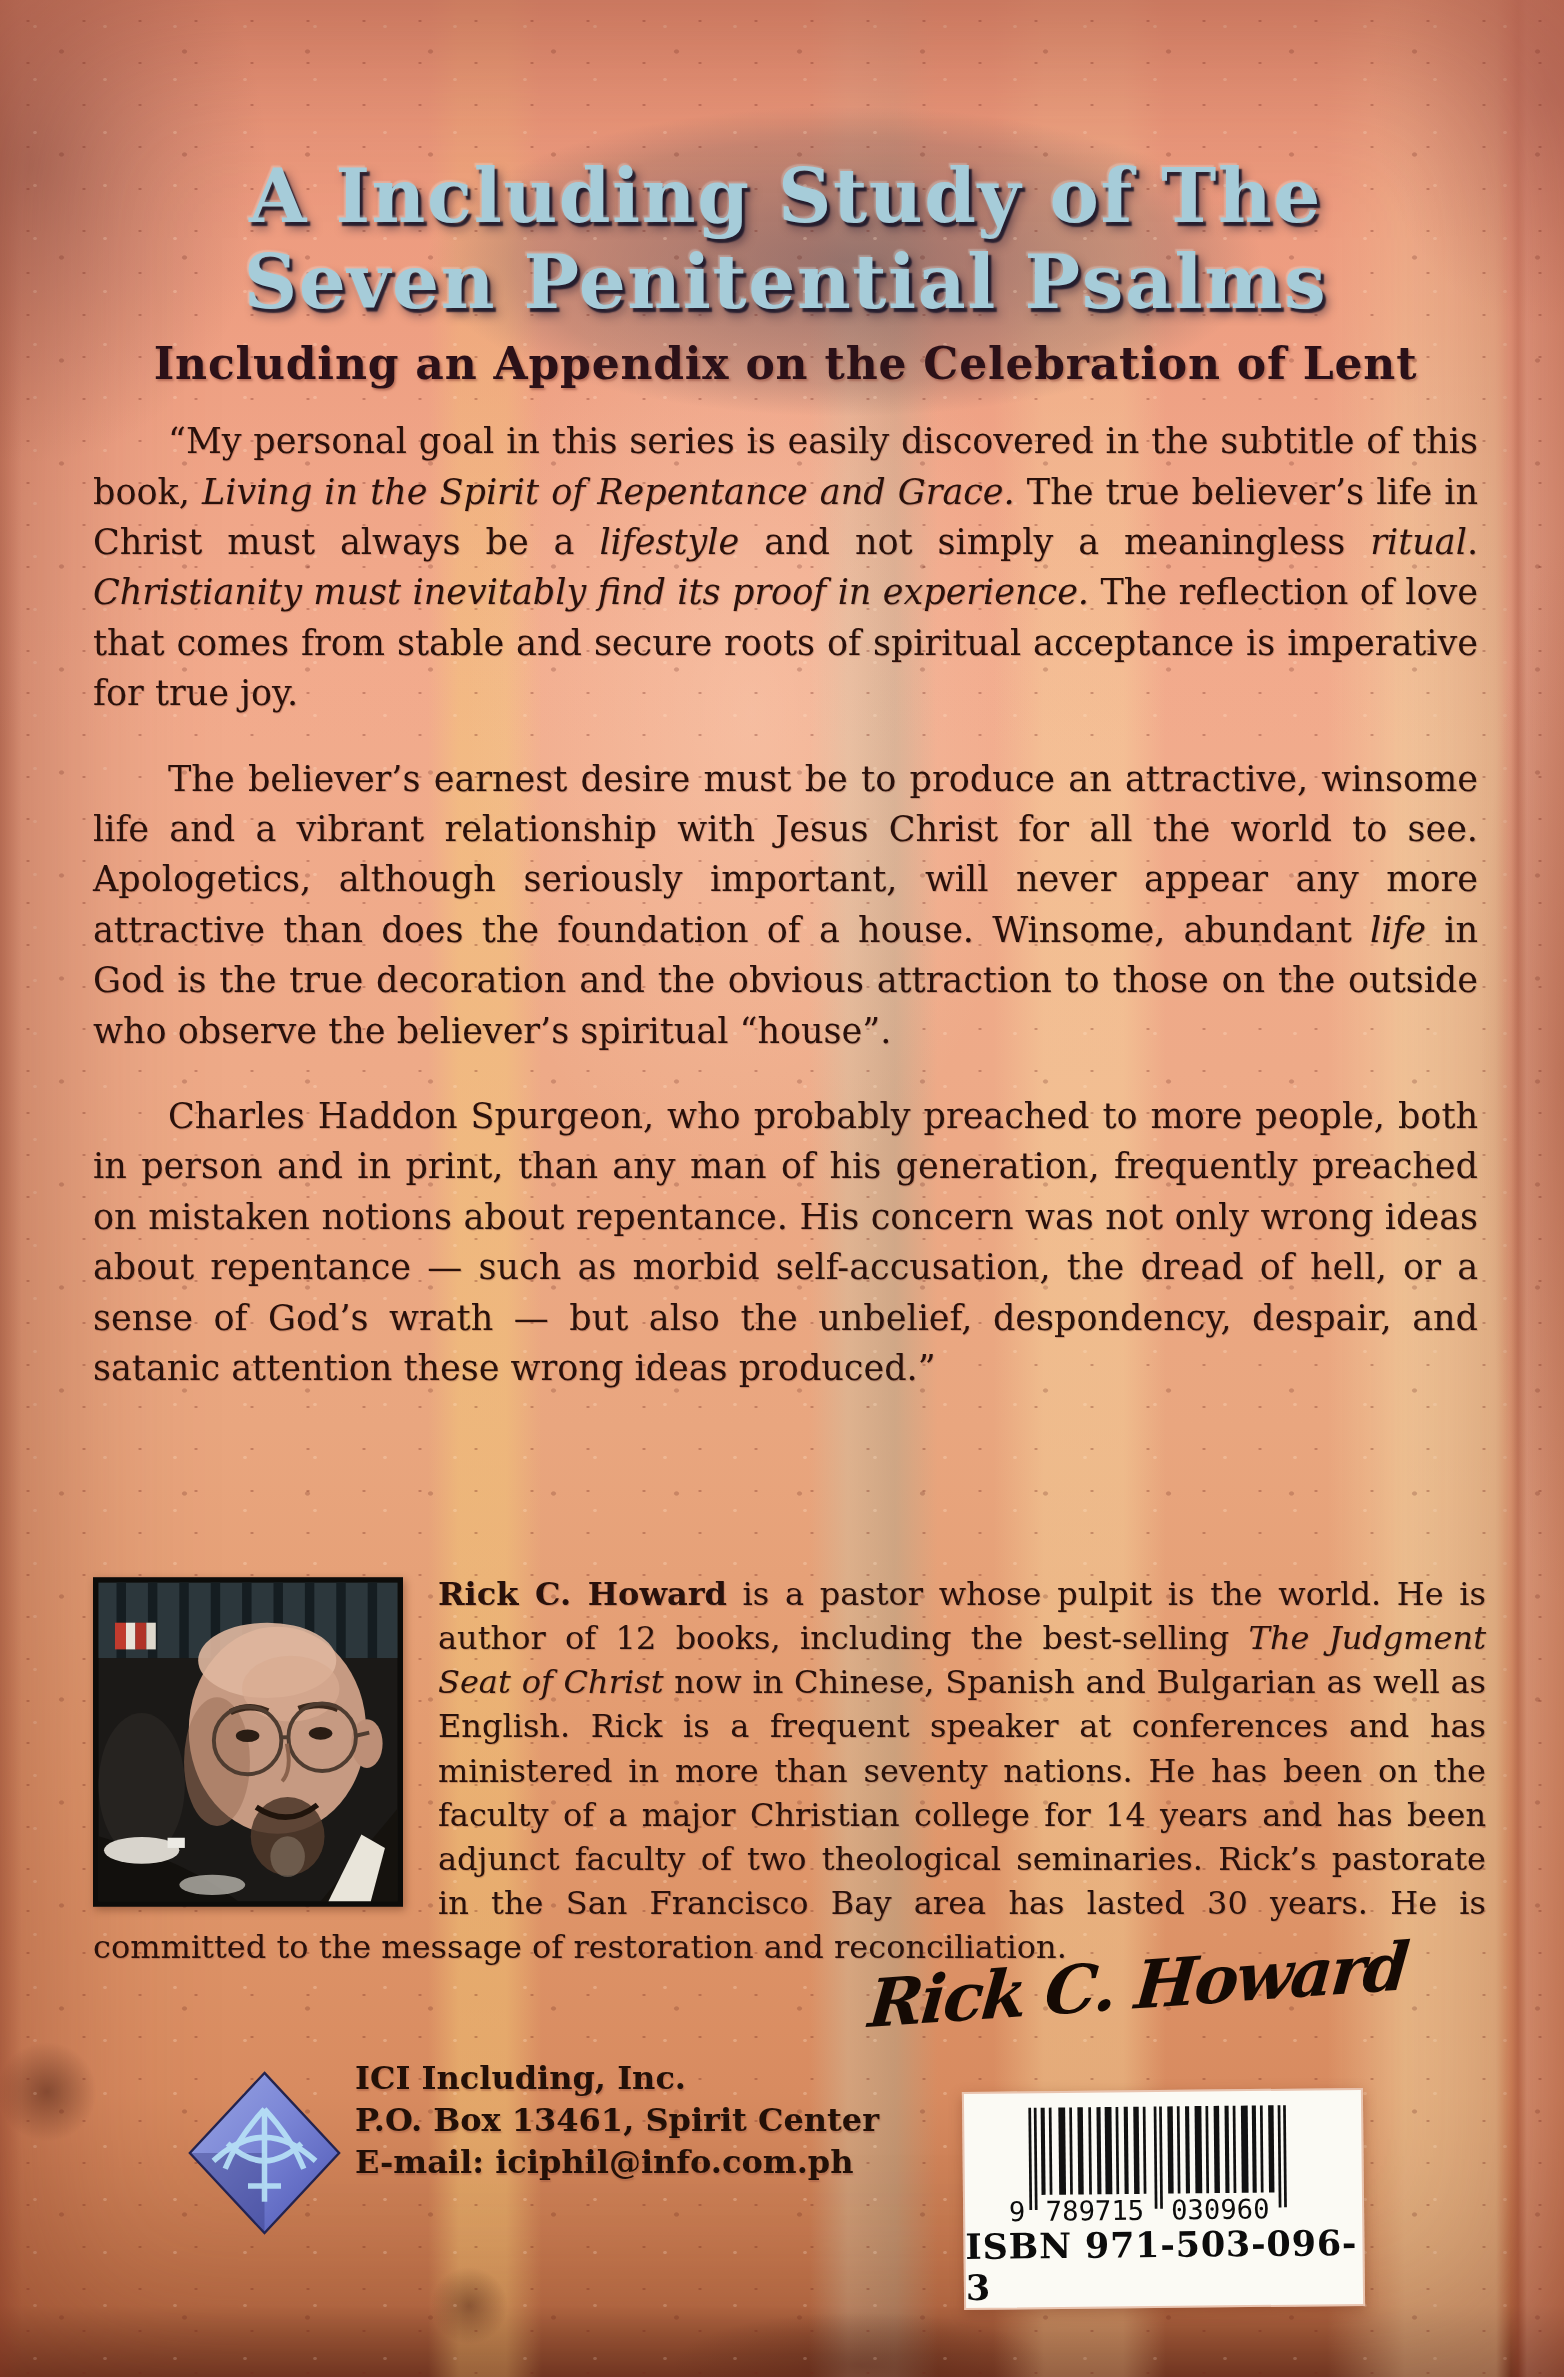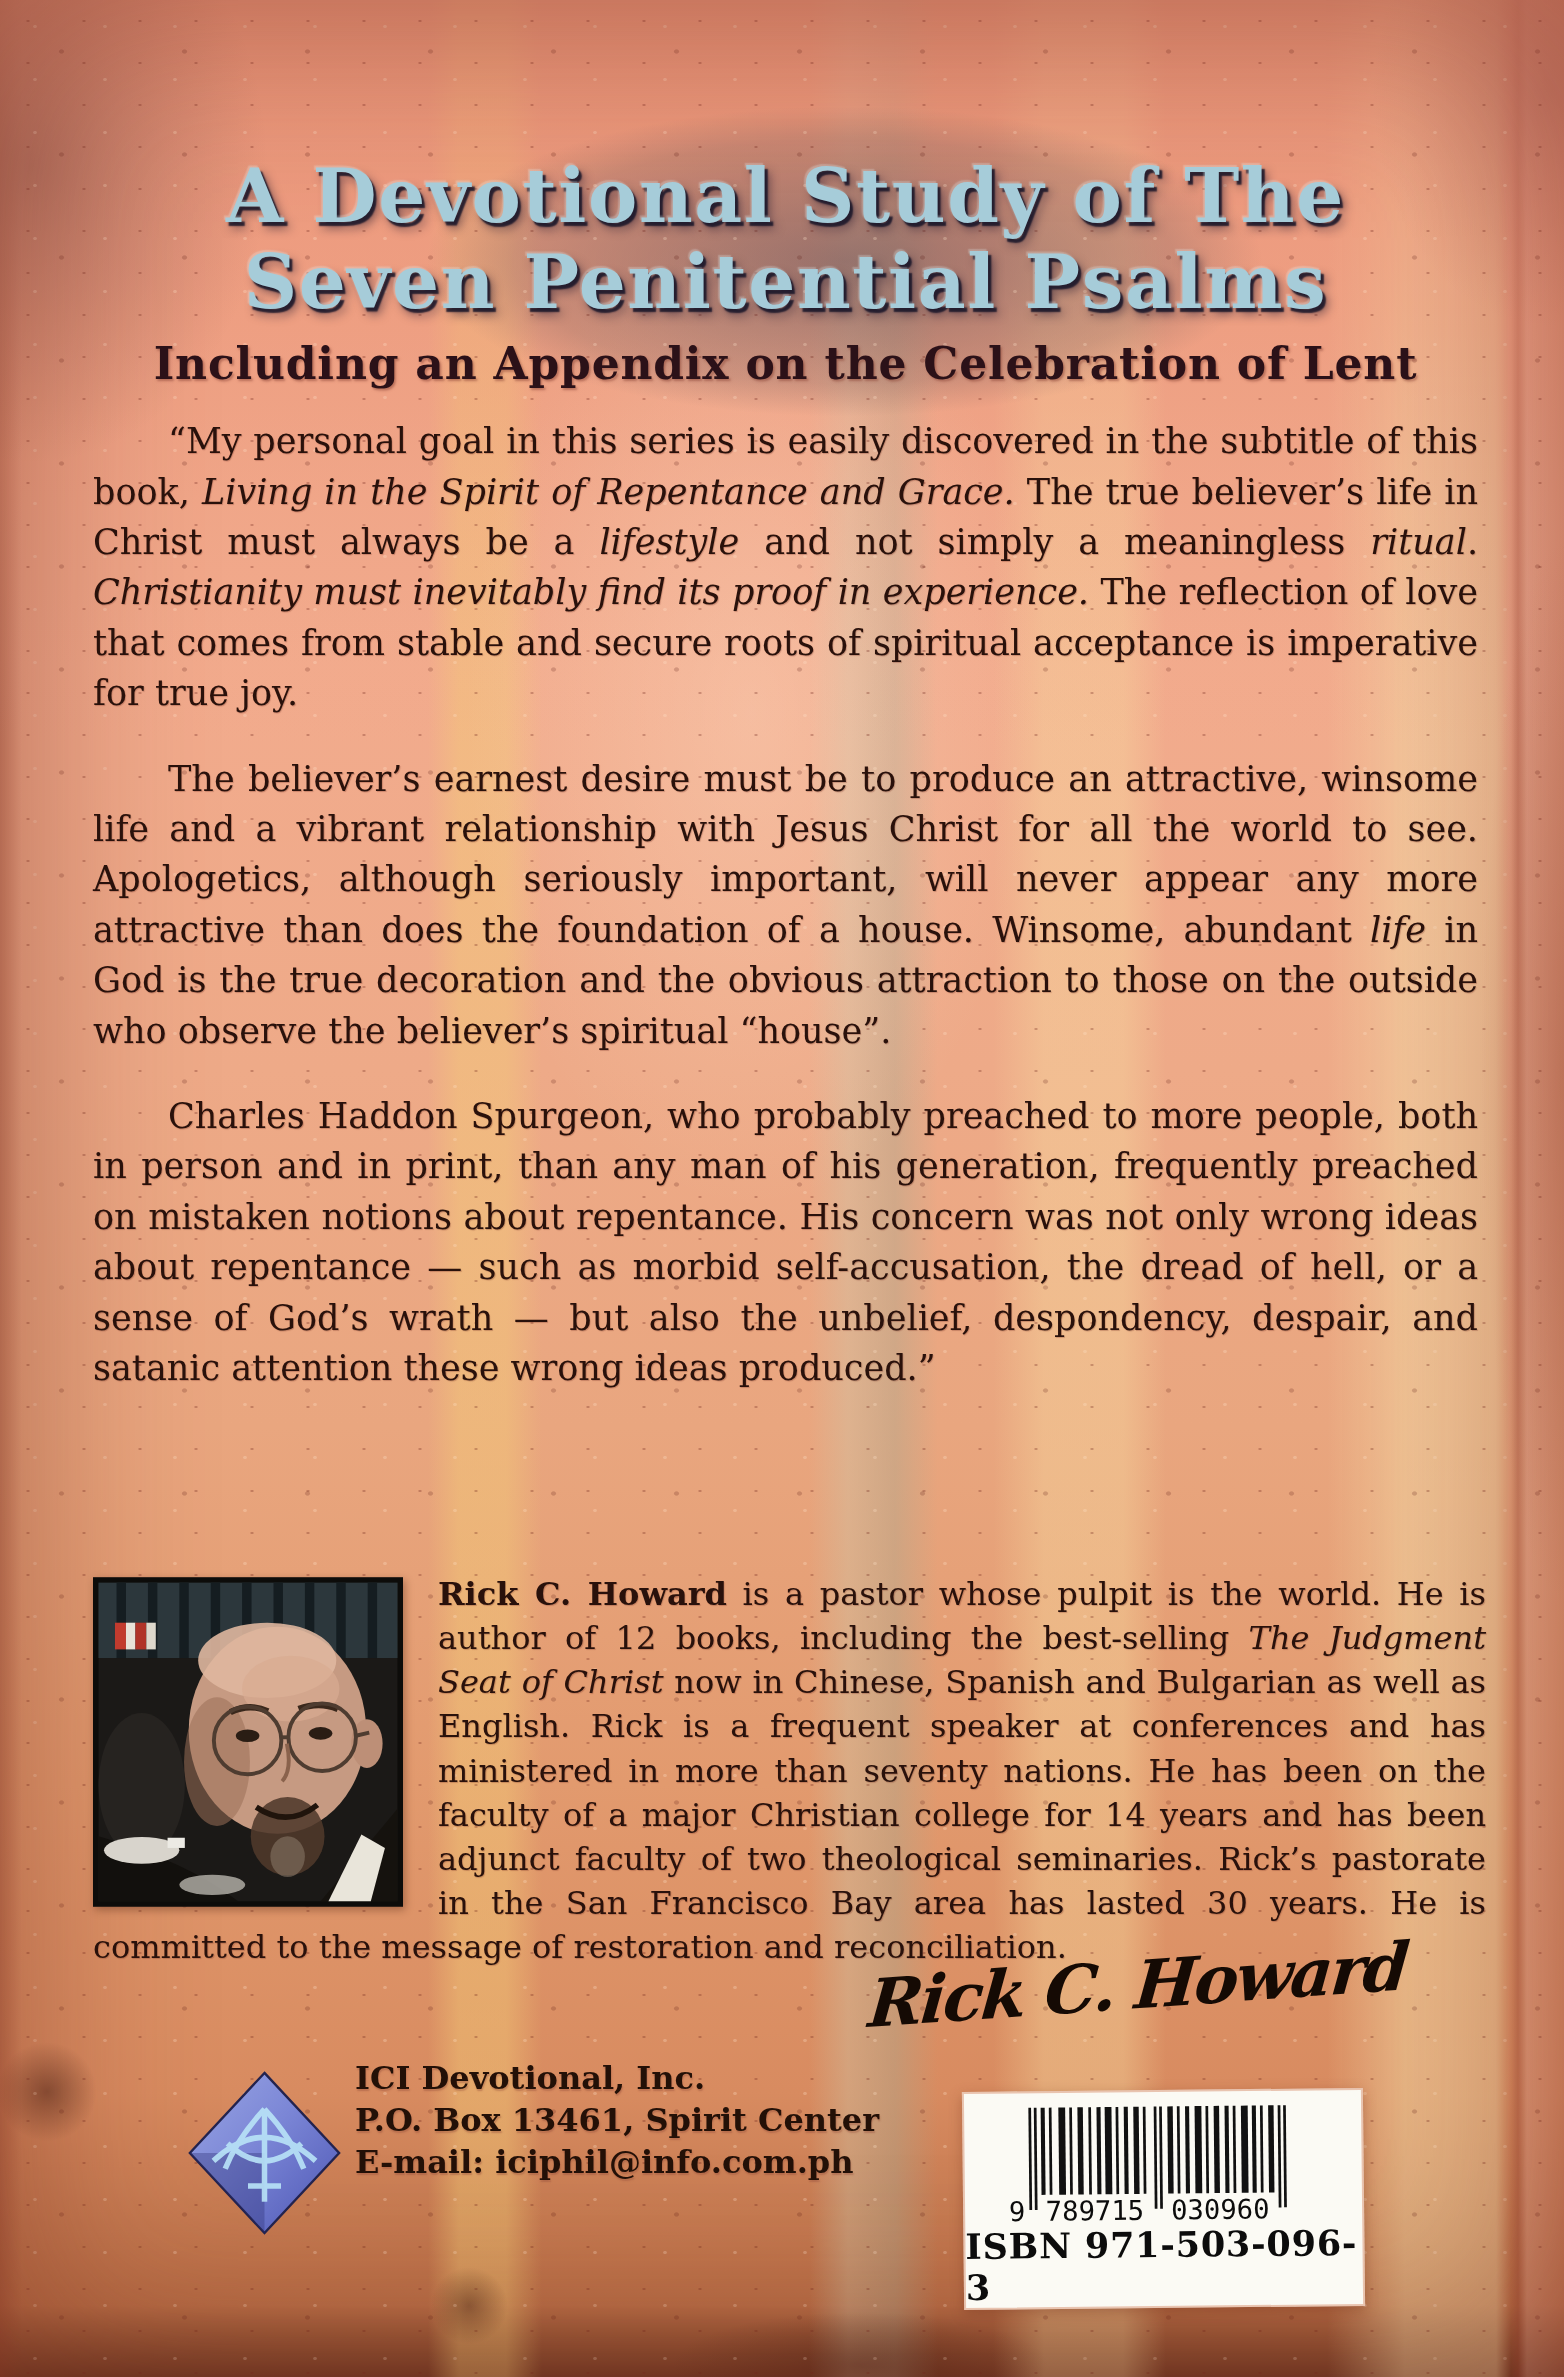--- a/index.html
+++ b/index.html
@@ -86,21 +86,21 @@
     font-family:"DejaVu Serif","Liberation Serif",serif;
   }
 </style>
 </head>
 <body>
 
 <div class="cover">
 
   <div class="text-block">
     <div class="title">
-      <div>A Devotional Study of The</div>
+      <div>A Including Study of The</div>
       <div>Seven Penitential Psalms</div>
     </div>
     <div class="subtitle">Including an Appendix on the Celebration of Lent</div>
     <p class="para"><span>“My personal goal in this series is easily discovered in the subtitle of this book, </span><span class="it">Living in the Spirit of Repentance and Grace.</span><span> The true believer’s life in Christ must always be a </span><span class="it">lifestyle</span><span> and not simply a meaningless </span><span class="it">ritual</span><span>. </span><span class="it">Christianity must inevitably find its proof in experience.</span><span> The reflection of love that comes from stable and secure roots of spiritual acceptance is imperative for true joy.</span></p>
     <p class="para"><span>The believer’s earnest desire must be to produce an attractive, winsome life and a vibrant relationship with Jesus Christ for all the world to see. Apologetics, although seriously important, will never appear any more attractive than does the foundation of a house. Winsome, abundant </span><span class="it">life</span><span> in God is the true decoration and the obvious attraction to those on the outside who observe the believer’s spiritual “house”.</span></p>
     <p class="para"><span>Charles Haddon Spurgeon, who probably preached to more people, both in person and in print, than any man of his generation, frequently preached on mistaken notions about repentance. His concern was not only wrong ideas about repentance — such as morbid self-accusation, the dread of hell, or a sense of God’s wrath — but also the unbelief, despondency, despair, and satanic attention these wrong ideas produced.”</span></p>
   </div>
 
   <div class="bio-block">
     <svg class="photo" viewBox="0 0 395 420" xmlns="http://www.w3.org/2000/svg">
@@ -168,21 +168,21 @@
       <path d="M40 118 Q105 58 170 118"></path>
       <path d="M58 96 Q105 140 152 96"></path>
       <path d="M105 52 L105 170"></path>
       <path d="M105 52 Q70 90 55 128"></path>
       <path d="M105 52 Q140 90 155 128"></path>
       <path d="M84 150 L126 150"></path>
     </g>
   </svg>
 
   <div class="address">
-    <div>ICI Devotional, Inc.</div>
+    <div>ICI Including, Inc.</div>
     <div>P.O. Box 13461, Spirit Center</div>
     <div>E-mail: iciphil@info.com.ph</div>
   </div>
 
   <div class="barcode-label">
     <svg class="bars" width="369" height="141" viewBox="0 0 470 180" xmlns="http://www.w3.org/2000/svg">
       <g fill="#111">
         <rect x="38" y="8" width="4" height="150"></rect>
           <rect x="46" y="8" width="4" height="150"></rect>
         <rect x="56" y="8" width="6" height="128"></rect>

